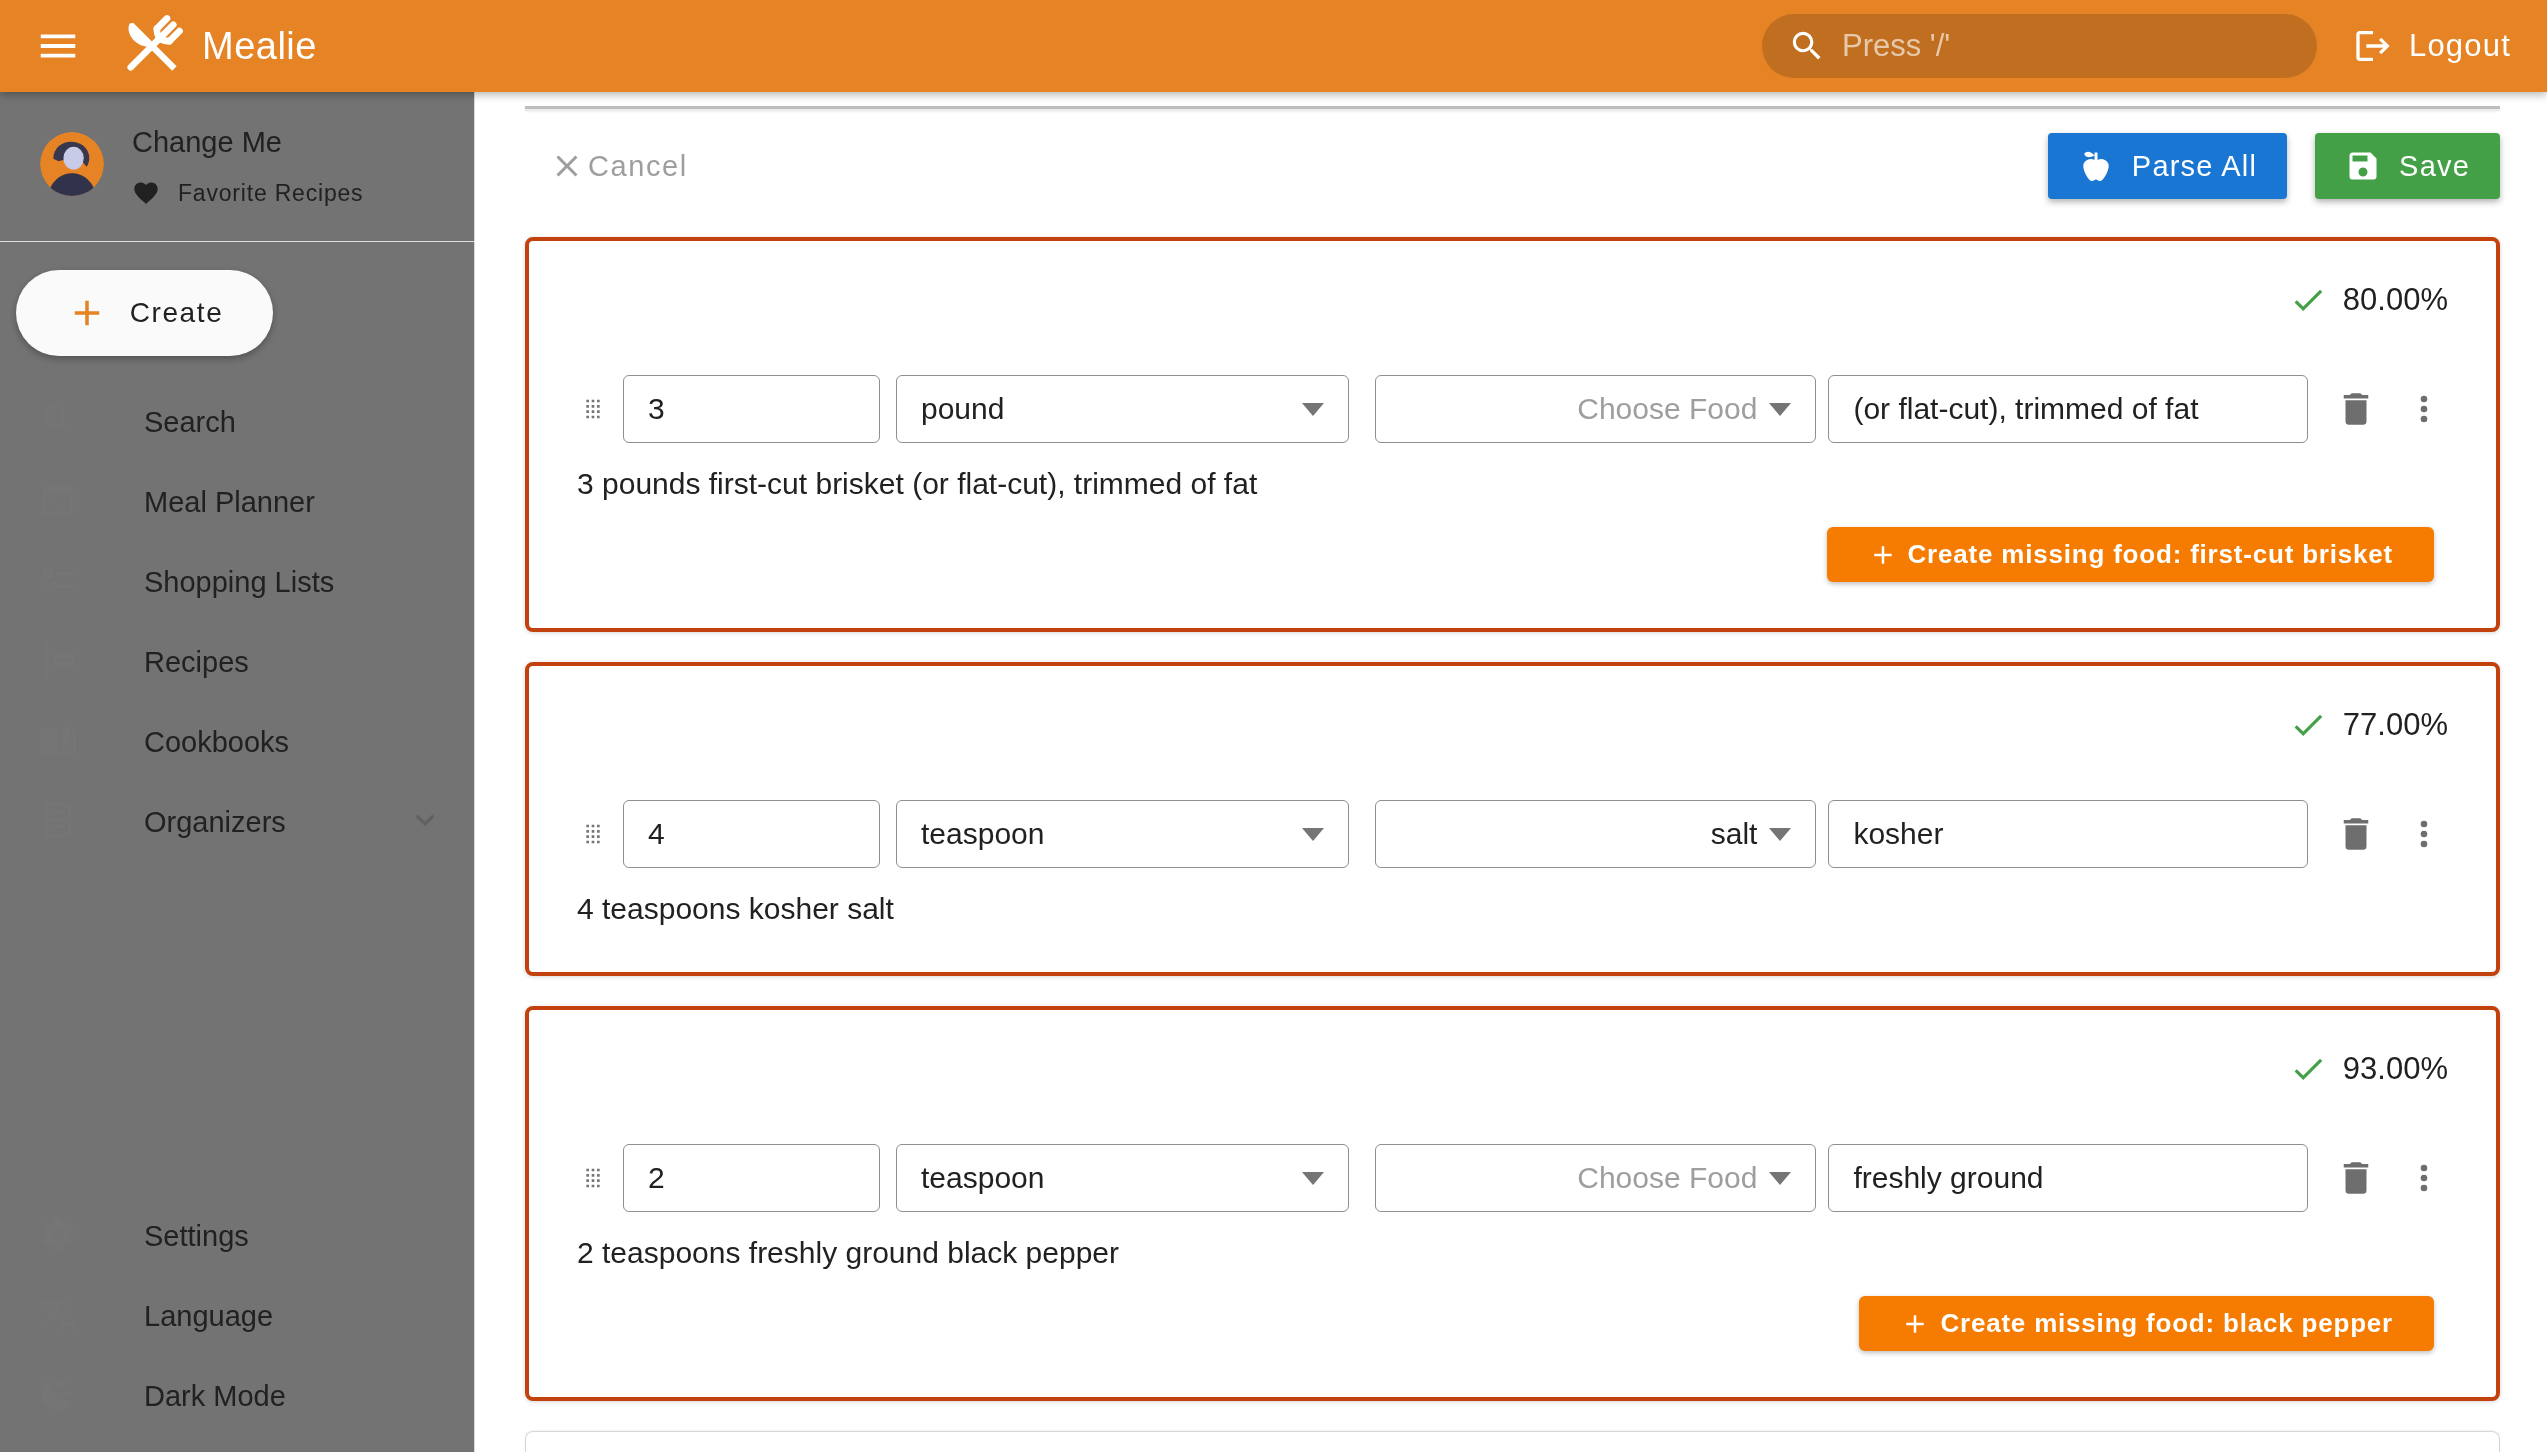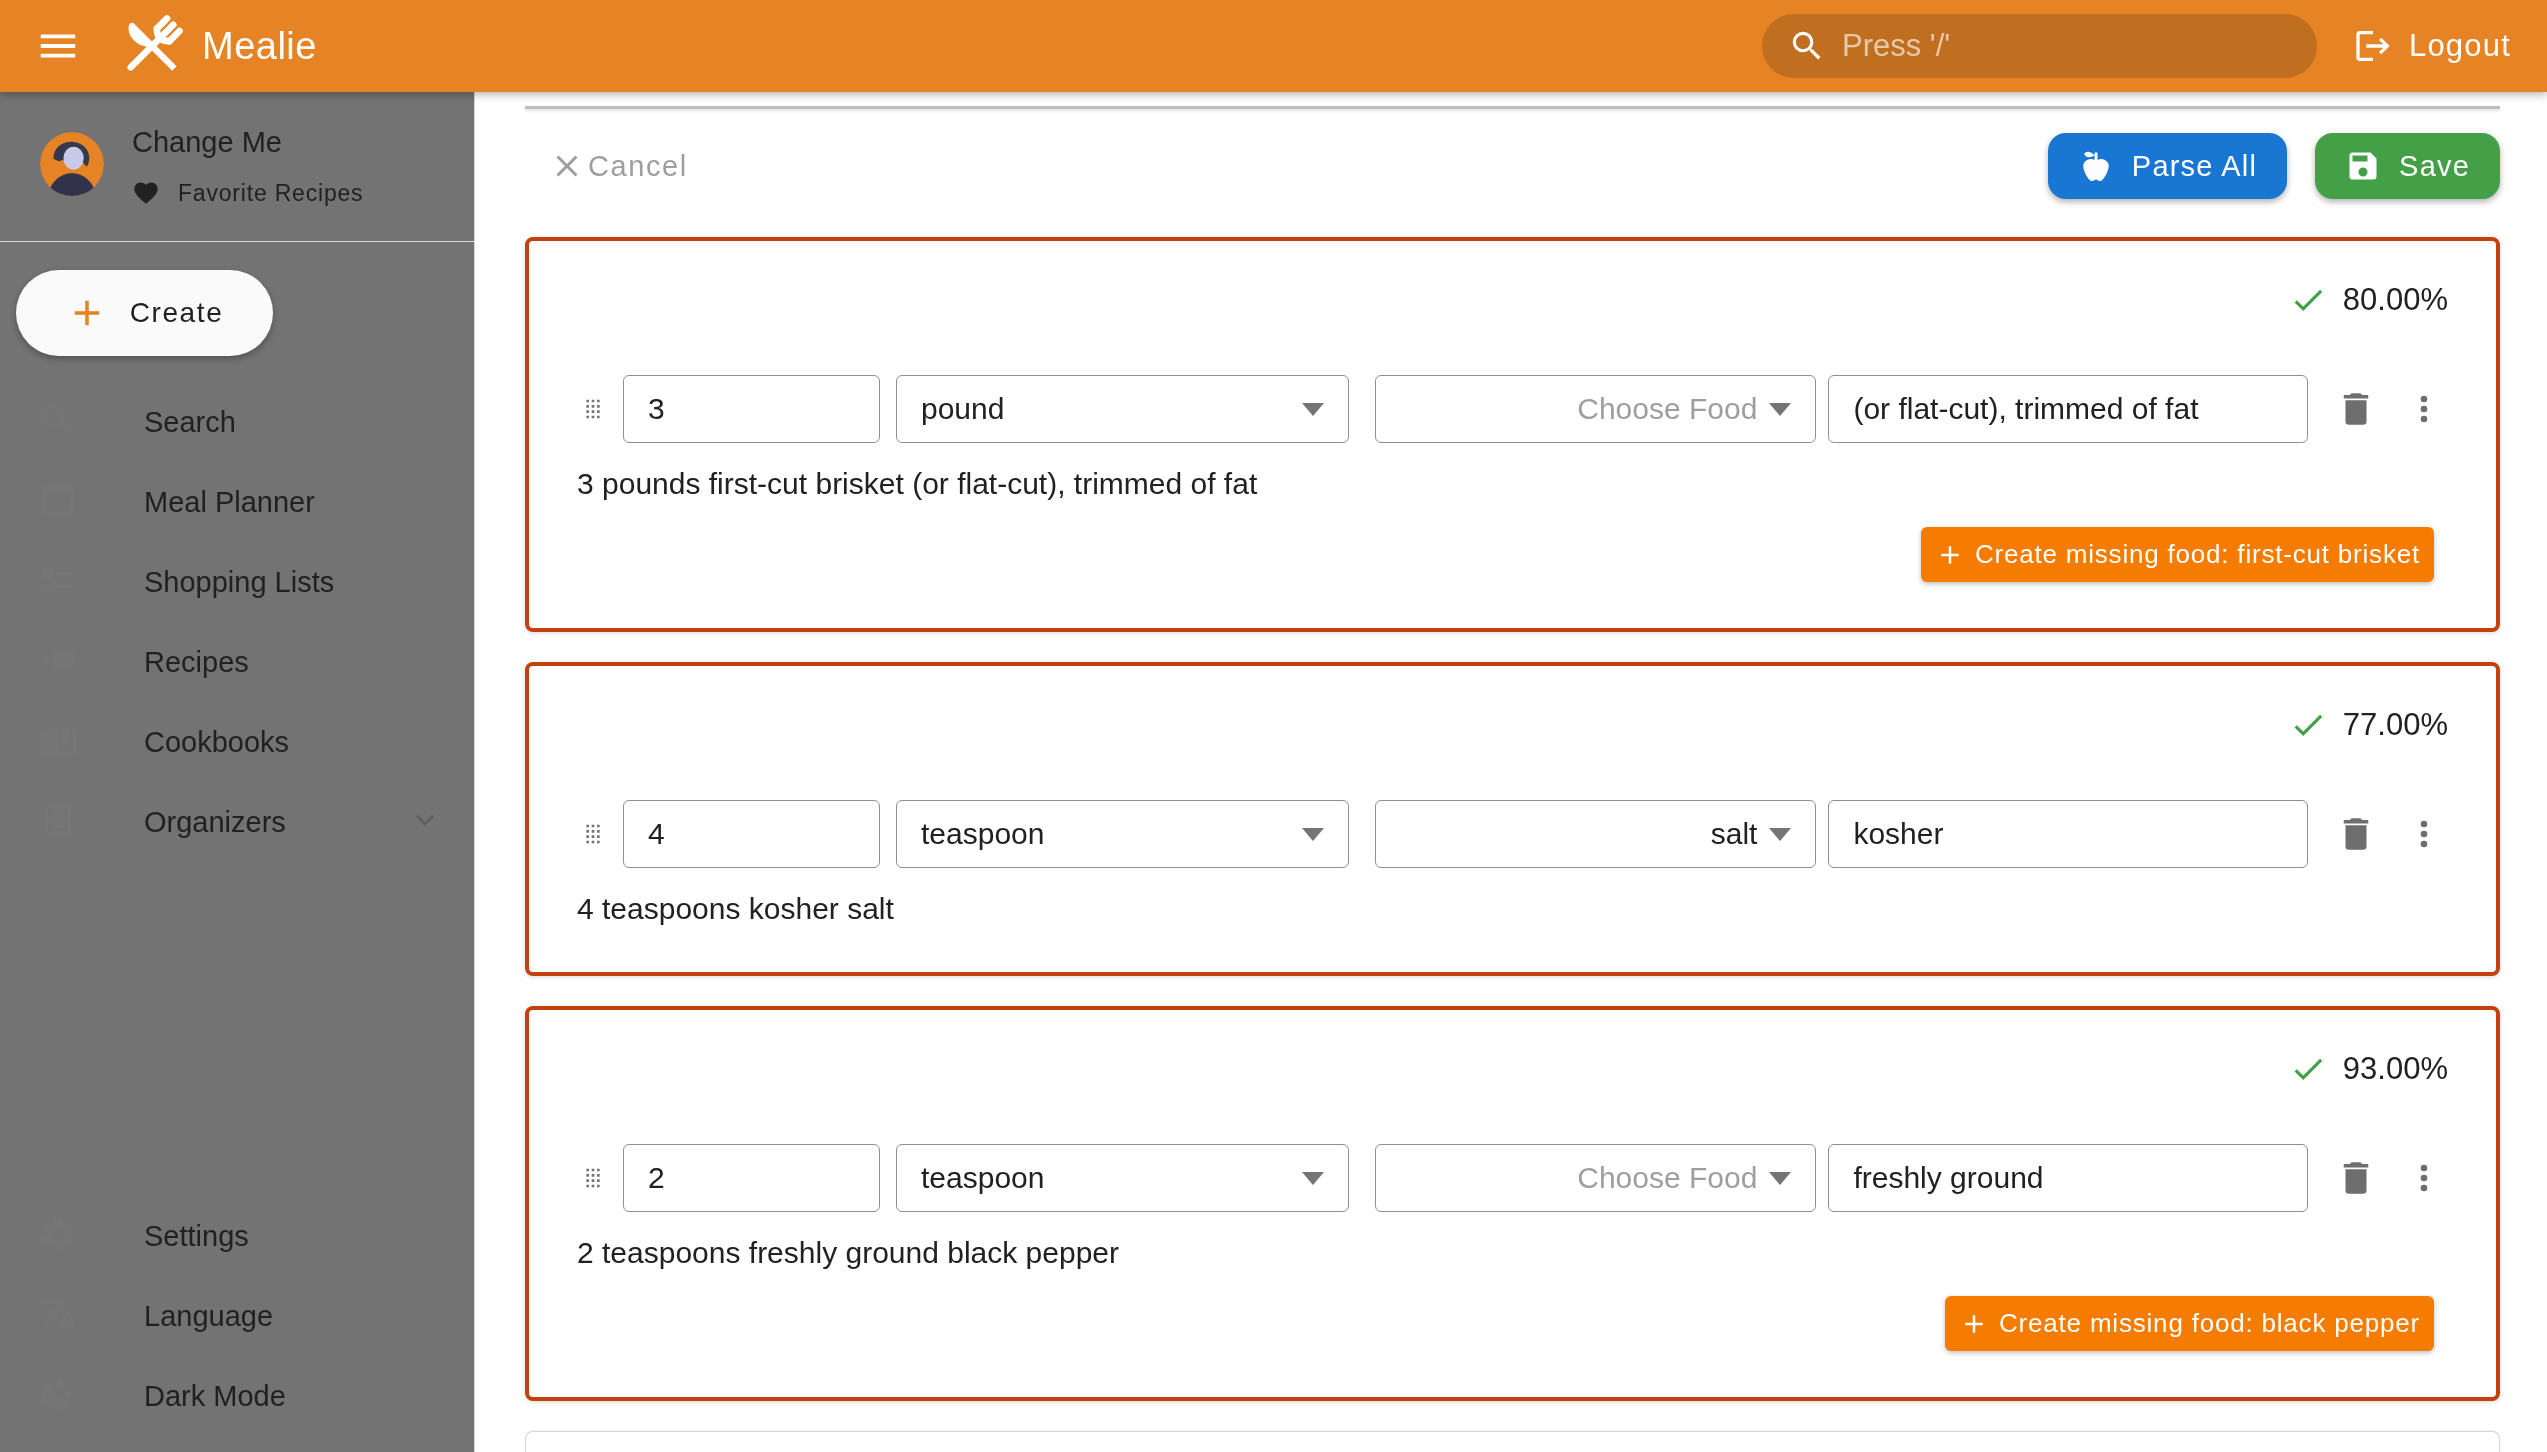--- a/index.html
+++ b/index.html
@@ -48,21 +48,21 @@
   .nav-footer { margin-top:auto; padding-bottom:16px; }
 
   
   .main { position:absolute; left:475px; top:92px; width:2073px; bottom:0; background:#fff; }
   .cutoff-line { position:absolute; top:14px; left:50px; width:1975px; height:3px;
                  background:#BDBDBD; box-shadow:0 2px 3px rgba(0,0,0,0.12); }
   .toolbar { position:absolute; top:41px; left:50px; width:1975px; display:flex; align-items:center; }
   .cancel-btn { display:flex; align-items:center; gap:3px; color:#9E9E9E; font-size:29px;
                 font-weight:500; letter-spacing:1.6px; padding-left:24px; cursor:pointer; }
   .cancel-btn svg { width:36px; height:36px; fill:#9E9E9E; }
-  .btn { height:66px; border-radius:18px; display:flex; align-items:center; gap:18px; padding:0 30px;
+  .btn { height:66px; border-radius:4px; display:flex; align-items:center; gap:18px; padding:0 30px;
          color:#fff; font-size:29px; font-weight:500; letter-spacing:1.2px; cursor:pointer;
          box-shadow:0 3px 6px rgba(0,0,0,0.3); }
   .btn svg { width:36px; height:36px; fill:#fff; }
   .parse-btn { margin-left:auto; }
   .save-btn { margin-left:28px; }
 
   .cards { position:absolute; top:145px; left:50px; width:1975px; display:flex;
            flex-direction:column; gap:30px; }
   .card { background:#fff; border:4px solid #c2410c; border-radius:8px;
           box-shadow:0 1px 4px rgba(0,0,0,0.16); padding:40px 48px 46px 48px; }
@@ -84,21 +84,21 @@
   .caret { width:0; height:0; border-left:11px solid transparent; border-right:11px solid transparent;
            border-top:13px solid #757575; margin-left:12px; }
   .icon-btn { display:flex; align-items:center; justify-content:center; cursor:pointer; }
   .trash-btn { margin-left:24px; width:48px; height:48px; }
   .trash-btn svg { width:42px; height:42px; fill:#6E6E6E; }
   .kebab-btn { margin-left:20px; width:48px; height:48px; }
   .kebab-btn svg { width:40px; height:40px; fill:#6E6E6E; }
   .parsed-text { margin-top:24px; font-size:30px; color:#212121; }
   .missing-row { margin-top:26px; display:flex; justify-content:flex-end; padding-right:14px; }
   .missing-btn { height:55px; background:#F57C00; border-radius:6px; color:#fff; display:flex;
-                 align-items:center; gap:10px; padding:0 14px; font-size:26px; font-weight:400;
+                 align-items:center; gap:10px; padding:0 41px; font-size:26px; font-weight:700;
                  letter-spacing:0.8px; cursor:pointer; box-shadow:0 2px 5px rgba(0,0,0,0.25); }
   .missing-btn svg { width:30px; height:30px; fill:#fff; }
   .card-partial { height:60px; border:1px solid #D6D6D6; border-bottom:none;
                   border-radius:8px 8px 0 0; box-shadow:0 -1px 2px rgba(0,0,0,0.05); }
 </style>
 </head>
 <body>
 
 <header class="appbar">
   <div class="hamburger">

